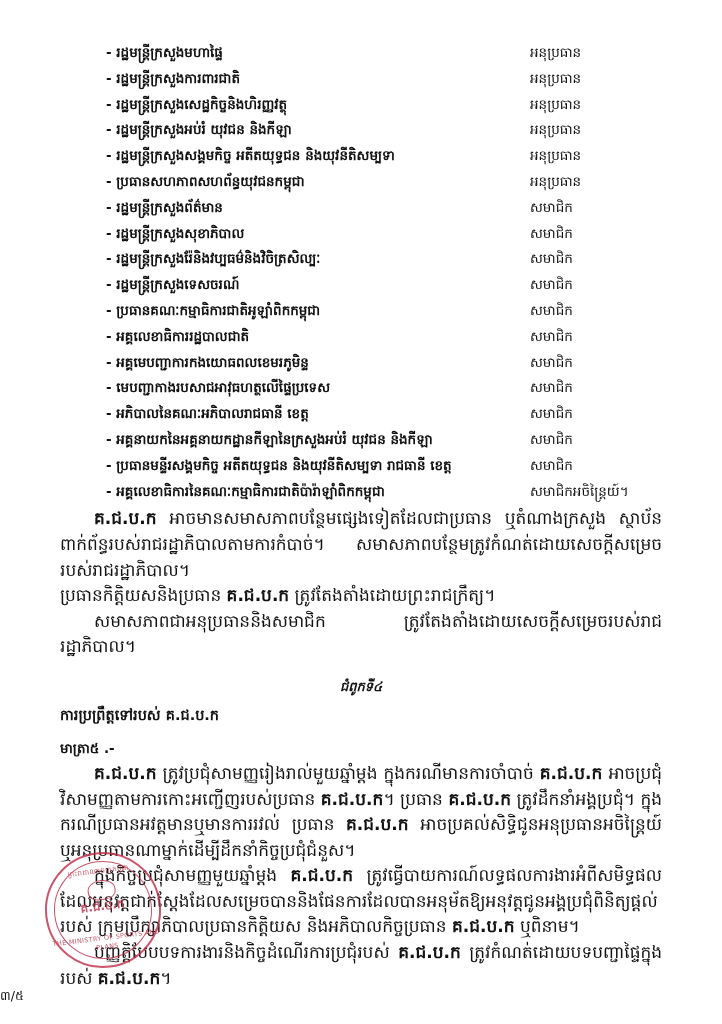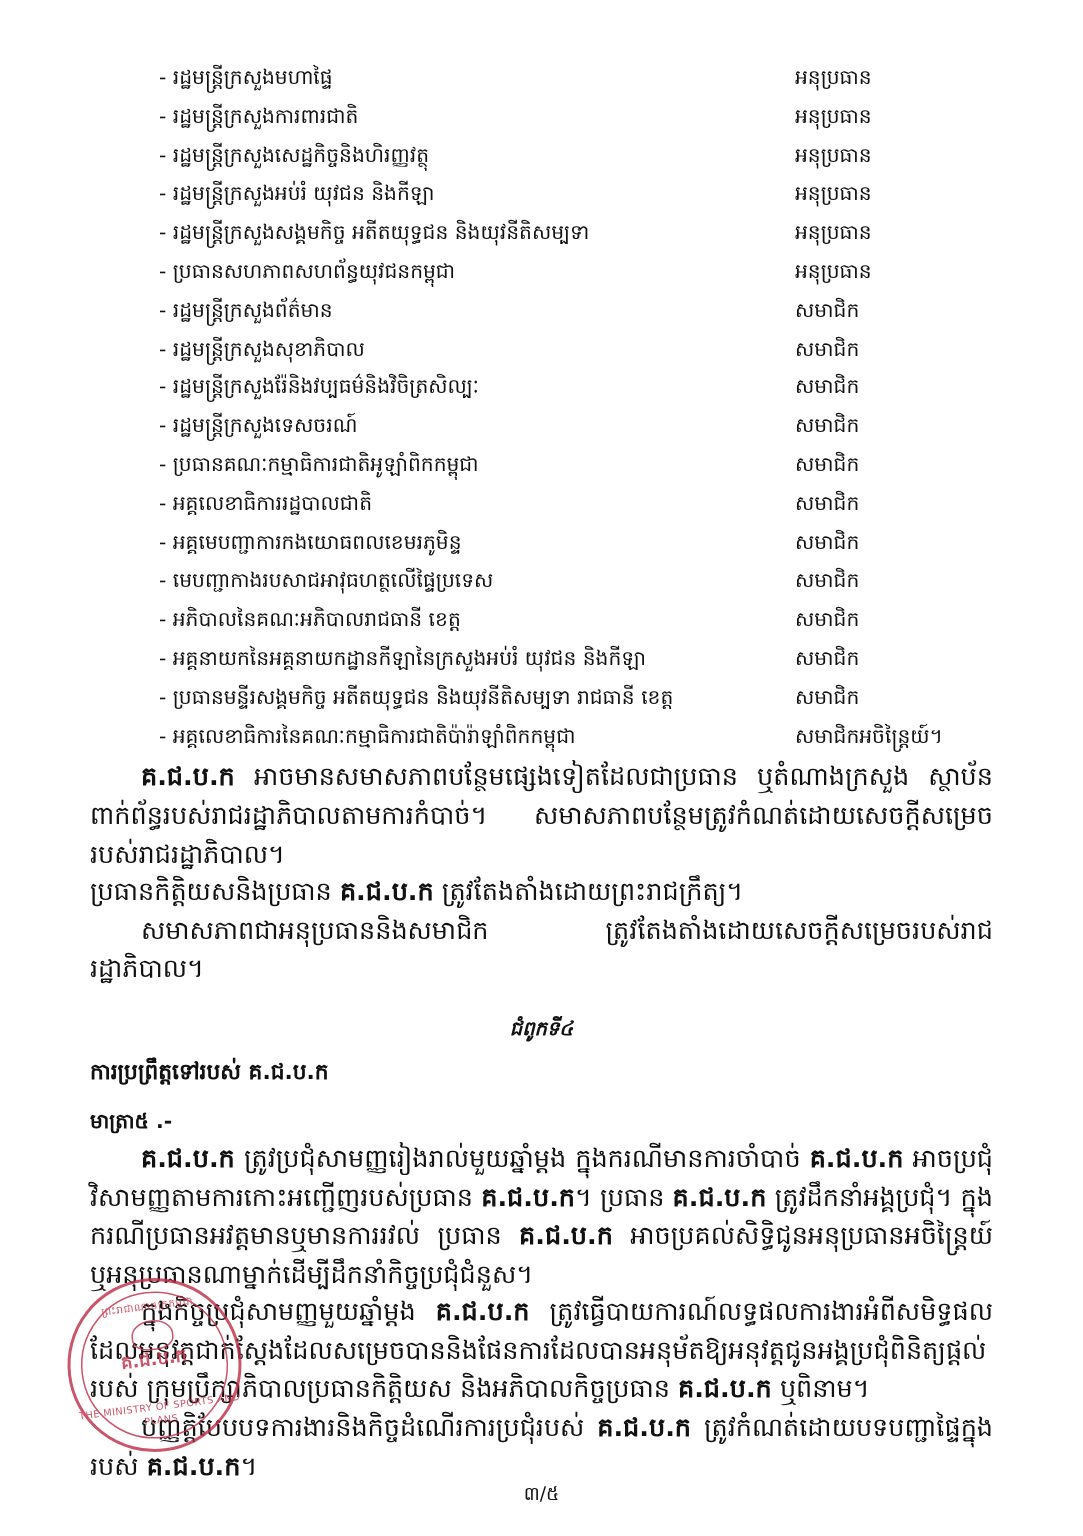--- a/index.html
+++ b/index.html
@@ -33,20 +33,21 @@
     align-items: baseline;
     font-size: 13.5px;
     line-height: 25.8px;
     white-space: nowrap;
   }
   .member-row .role {
     flex: 0 0 auto;
     padding-left: 46px;
     width: 470px;
     box-sizing: border-box;
+    font-weight: bold;
   }
   .member-row .rank {
     flex: 0 0 auto;
     text-align: left;
   }
   
   .para {
     font-size: 17px;
     line-height: 25.6px;
     text-align: justify;
@@ -143,21 +144,20 @@
     width: 26px;
     height: 18px;
     border: 1px solid #c0304a;
     border-radius: 50% 50% 40% 40%;
   }
   .page-number {
     position: absolute;
     bottom: 18px;
     left: 0;
     width: 100%;
-    text-align: center;
     font-size: 12.5px;
     color: #111111;
   }
 </style>
 </head>
 <body>
 
 <div class="page">
 
   <ul class="member-list">

